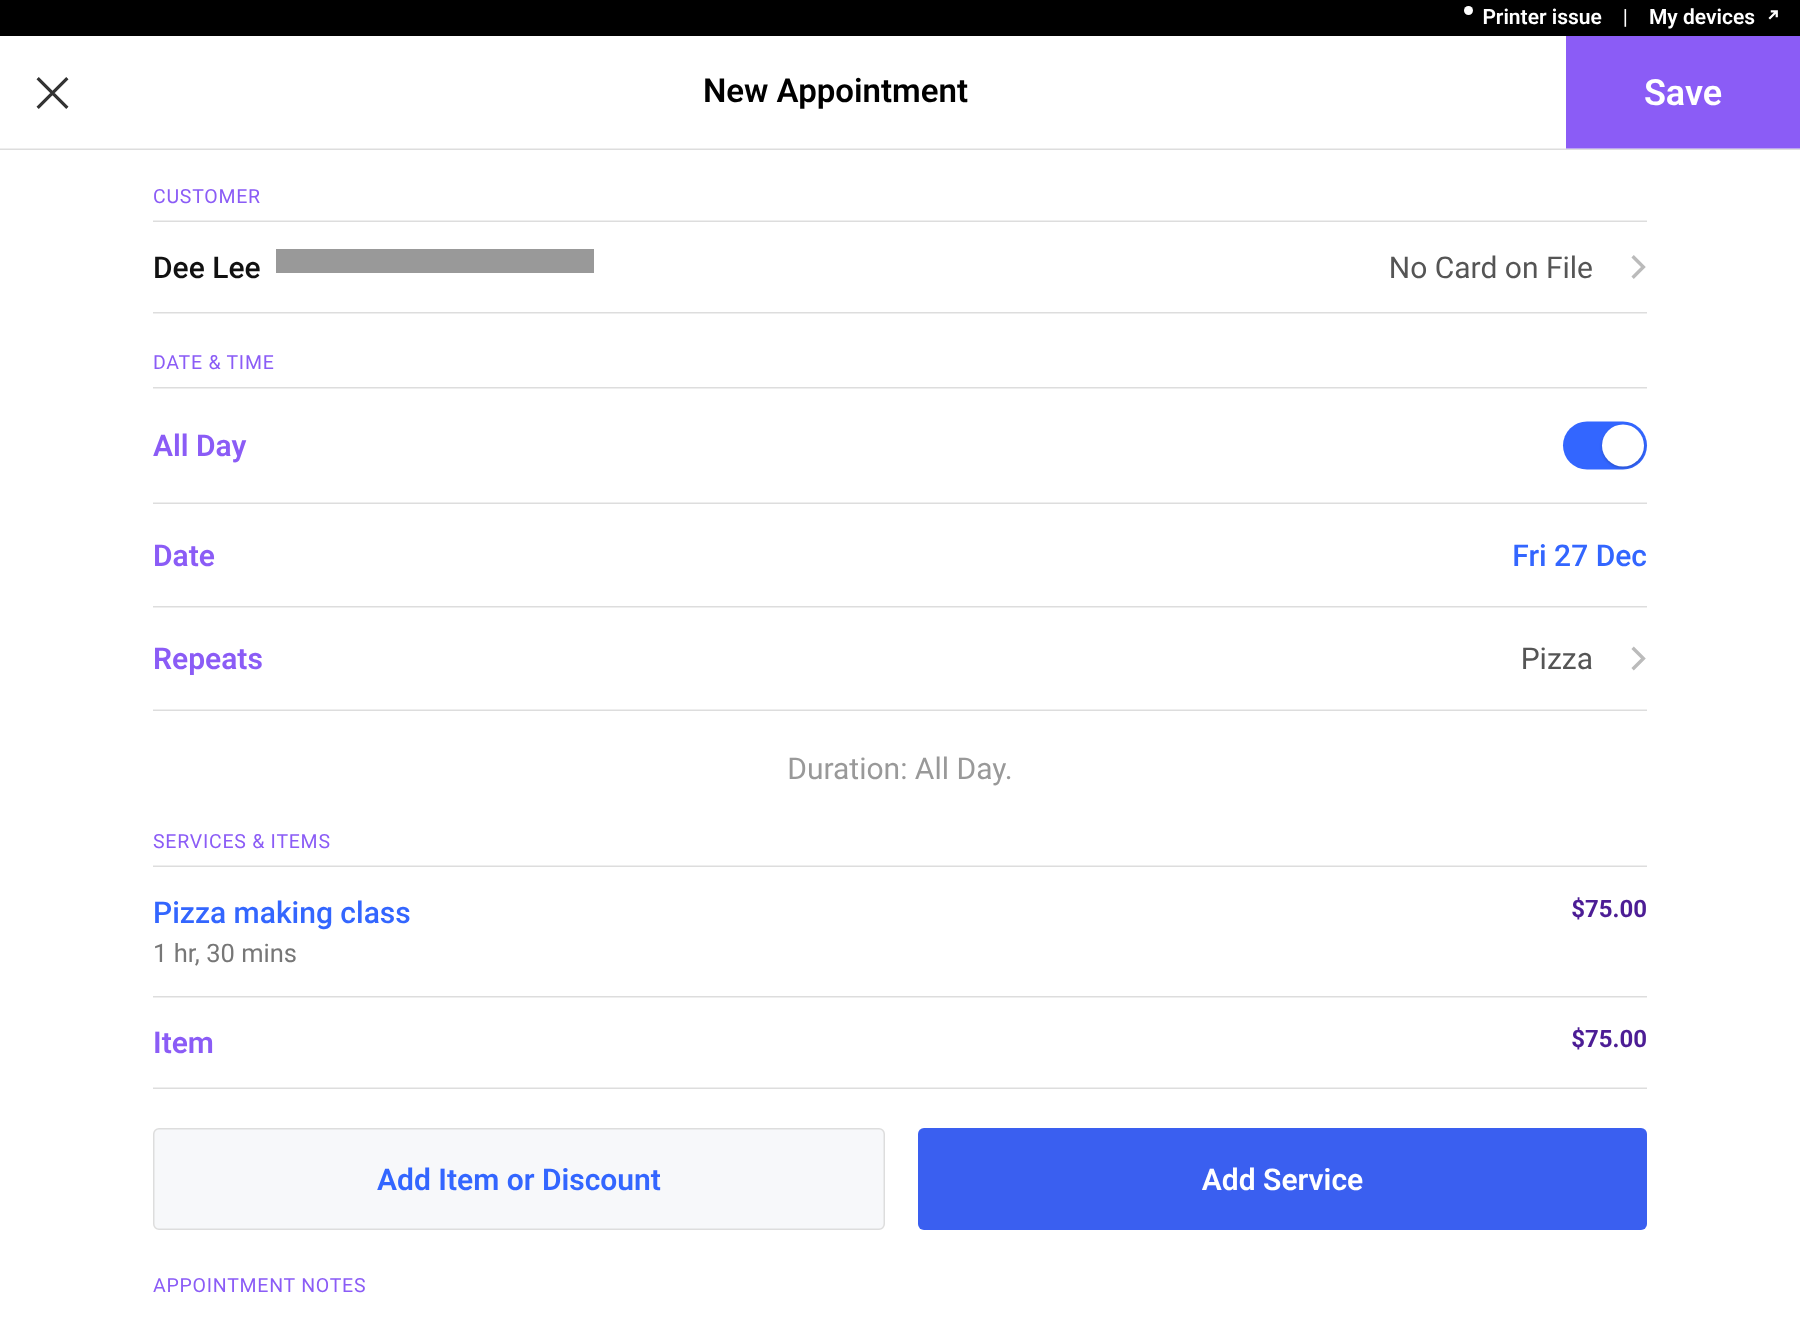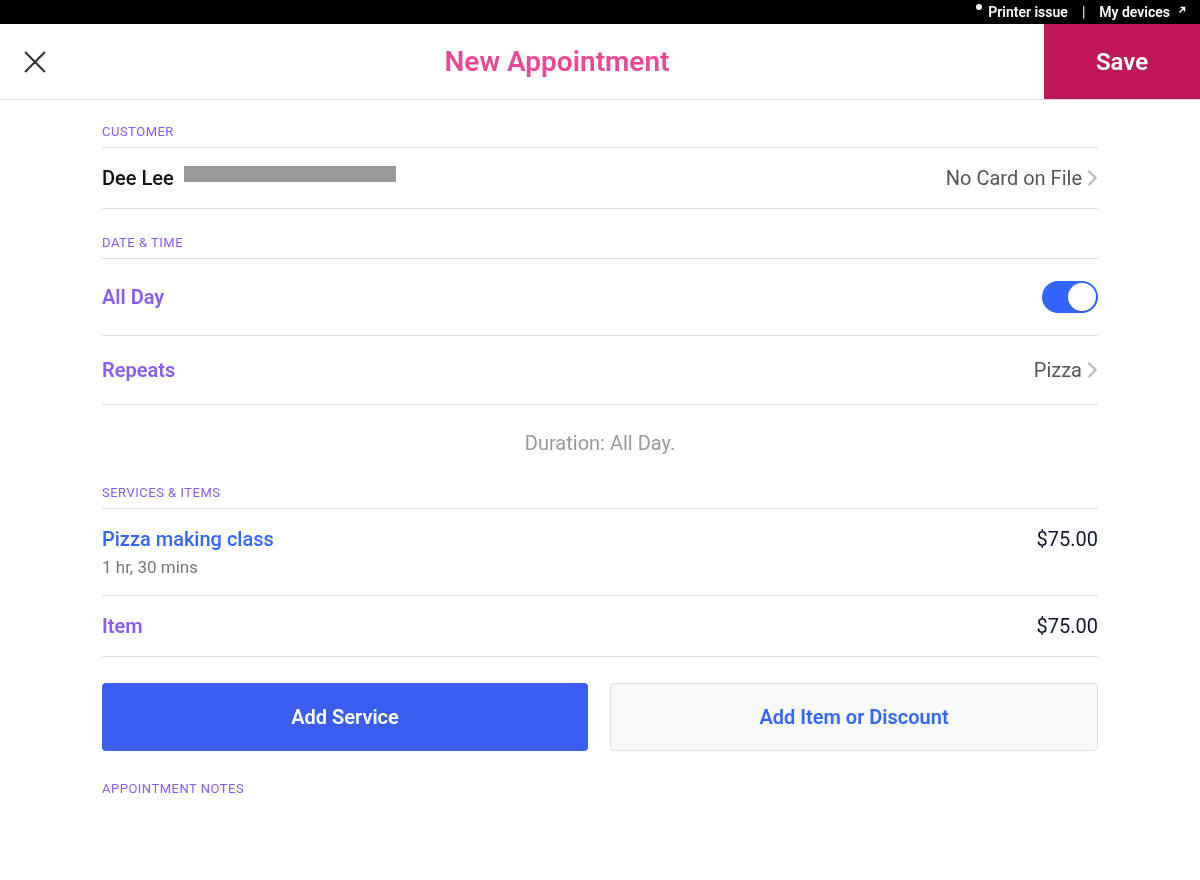--- a/index.html
+++ b/index.html
@@ -50,27 +50,27 @@
     align-items: center;
     justify-content: center;
     cursor: pointer;
   }
   .close-btn svg { width: 34px; height: 34px; }
   .header-title {
     flex: 1;
     display: flex;
     align-items: center;
     justify-content: center;
-    font-size: 28px;
-    font-weight: 600;
-    color: #ec4899;
+    font-size: 22px;
+    font-weight: 600;
+    color: #000000;
     text-align: center;
   }
   .save-btn {
-    background: #be185d;
+    background: #8b5cf6;
     color: #fff;
     font-size: 24px;
     font-weight: 600;
     width: 156px;
     display: flex;
     align-items: center;
     justify-content: center;
     cursor: pointer;
   }
   .content {
@@ -100,21 +100,21 @@
     font-size: 20px;
     font-weight: 500;
     color: #111;
   }
   .redacted {
     width: 212px; height: 16px; background: #999;
   }
   .row-right {
     display: flex;
     align-items: center;
-    gap: 4px;
+    gap: 24px;
     font-size: 20px;
     color: #555;
   }
   .chevron { width: 12px; height: 18px; color:#bbb; }
   .row-label {
     font-size: 20px;
     font-weight: 600;
     color: #8b5cf6;
   }
   .toggle {
@@ -127,21 +127,21 @@
   .date-value { color:#3366ff; font-size:20px; font-weight:500; }
   .duration-line {
     text-align:center;
     color:#999;
     font-size:20px;
     padding: 26px 0 30px;
   }
   .service-row { border-bottom:1px solid #ddd; padding:18px 0; display:flex; justify-content:space-between; align-items:flex-start;}
   .service-name { color:#3366ff; font-size:20px; font-weight:500; }
   .service-duration { color:#777; font-size:17px; margin-top:6px;}
-  .price { font-size:20px; font-weight:400; color:#0f172a;}
+  .price { font-size:16px; font-weight:700; color:#4c1d95;}
   .total-row { display:flex; justify-content:space-between; padding:18px 0; border-bottom:1px solid #ddd;}
   .actions { display:flex; gap:22px; margin-top:26px; margin-bottom:30px;}
   .btn {
     flex:1; height:68px; display:flex; align-items:center; justify-content:center;
     font-size:20px; font-weight:600; border-radius:4px; cursor:pointer;
   }
   .btn-primary { background:#3a5ff0; color:#fff; }
   .btn-secondary { background:#f7f8fa; color:#3366ff; border:1px solid #ddd; }
 </style>
 </head>
@@ -194,20 +194,24 @@
 
   <div class="section-label">DATE &amp; TIME</div>
 
   <div class="row" style="padding:22px 0;">
     <div class="row-label">All Day</div>
     <div class="toggle">
       <div class="toggle-knob"></div>
     </div>
   </div>
 
+  <div class="row" style="padding:22px 0;">
+    <div class="row-label">Date</div>
+    <div class="date-value">Fri 27 Dec</div>
+  </div>
 
   <div class="row" style="padding:22px 0;">
     <div class="row-label">Repeats</div>
     <div class="row-right">
       <span>Pizza</span>
       <svg class="chevron" viewBox="0 0 12 20" fill="none" stroke="currentColor" stroke-width="2.5">
         <path d="M2 2 L10 10 L2 18"></path>
       </svg>
     </div>
   </div>
@@ -223,23 +227,23 @@
     </div>
     <div class="price">$75.00</div>
   </div>
 
   <div class="total-row">
     <div class="row-label">Item</div>
     <div class="price">$75.00</div>
   </div>
 
   <div class="actions">
+    <div class="btn btn-secondary">
+      <span>Add Item or Discount</span>
+    </div>
     <div class="btn btn-primary">
       <span>Add Service</span>
     </div>
-    <div class="btn btn-secondary">
-      <span>Add Item or Discount</span>
-    </div>
   </div>
 
   <div class="section-label" style="border-bottom:none;">APPOINTMENT NOTES</div>
 
 </div>
 
 </body></html>

